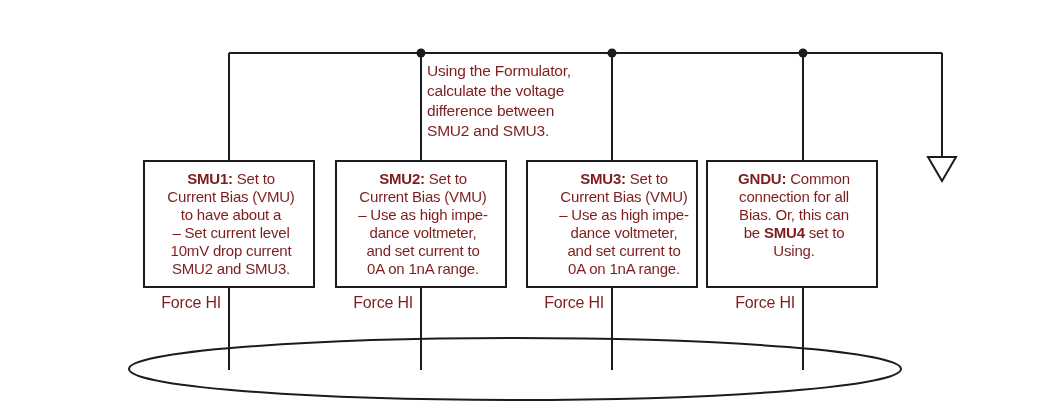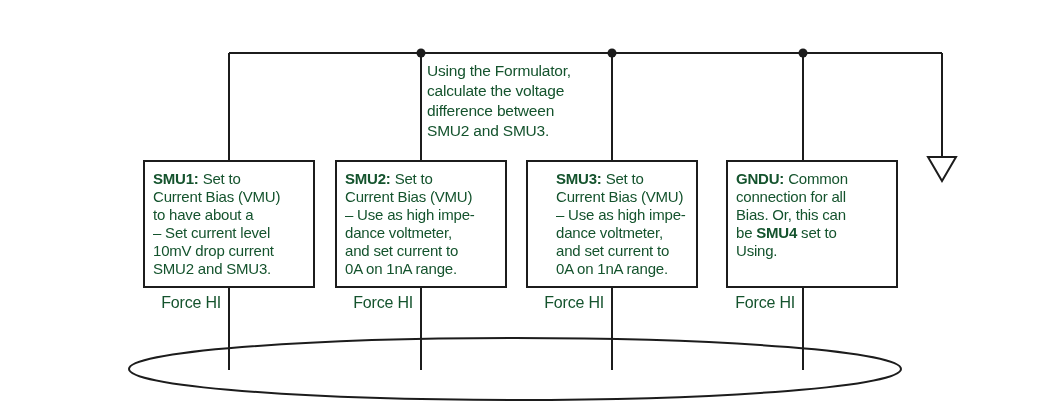--- a/index.html
+++ b/index.html
@@ -5,48 +5,48 @@
   * { margin: 0; padding: 0; box-sizing: border-box; }
   html, body { background: #ffffff; }
   body { font-family: "Liberation Sans", "DejaVu Sans", sans-serif; }
 
   .stage {
     position: relative;
     width: 1057px;
     height: 418px;
     background: #ffffff;
     overflow: hidden;
-    color: #14532d;
+    color: #7f1d1d;
   }
 
   .wires {
     position: absolute;
     left: 0; top: 0;
     width: 1057px; height: 418px;
   }
 
   .desc-box {
     position: absolute;
     top: 160px;
     width: 172px;
     height: 128px;
     border: 2px solid #1c1c1c;
     background: #ffffff;
     padding: 8px 4px 0 8px;
     font-size: 15px;
     line-height: 18px;
     letter-spacing: -0.2px;
   }
-  .desc-box .bline { white-space: nowrap; }
+  .desc-box .bline { white-space: nowrap; text-align: center; }
   .desc-box b { font-weight: bold; }
 
   .box-smu1 { left: 143px; }
   .box-smu2 { left: 335px; }
   .box-smu3 { left: 526px; padding-left: 28px; }
-  .box-gndu { left: 726px; }
+  .box-gndu { left: 706px; }
 
   .note {
     position: absolute;
     left: 427px;
     top: 61px;
     font-size: 15.5px;
     line-height: 20px;
     letter-spacing: -0.2px;
     white-space: nowrap;
   }

